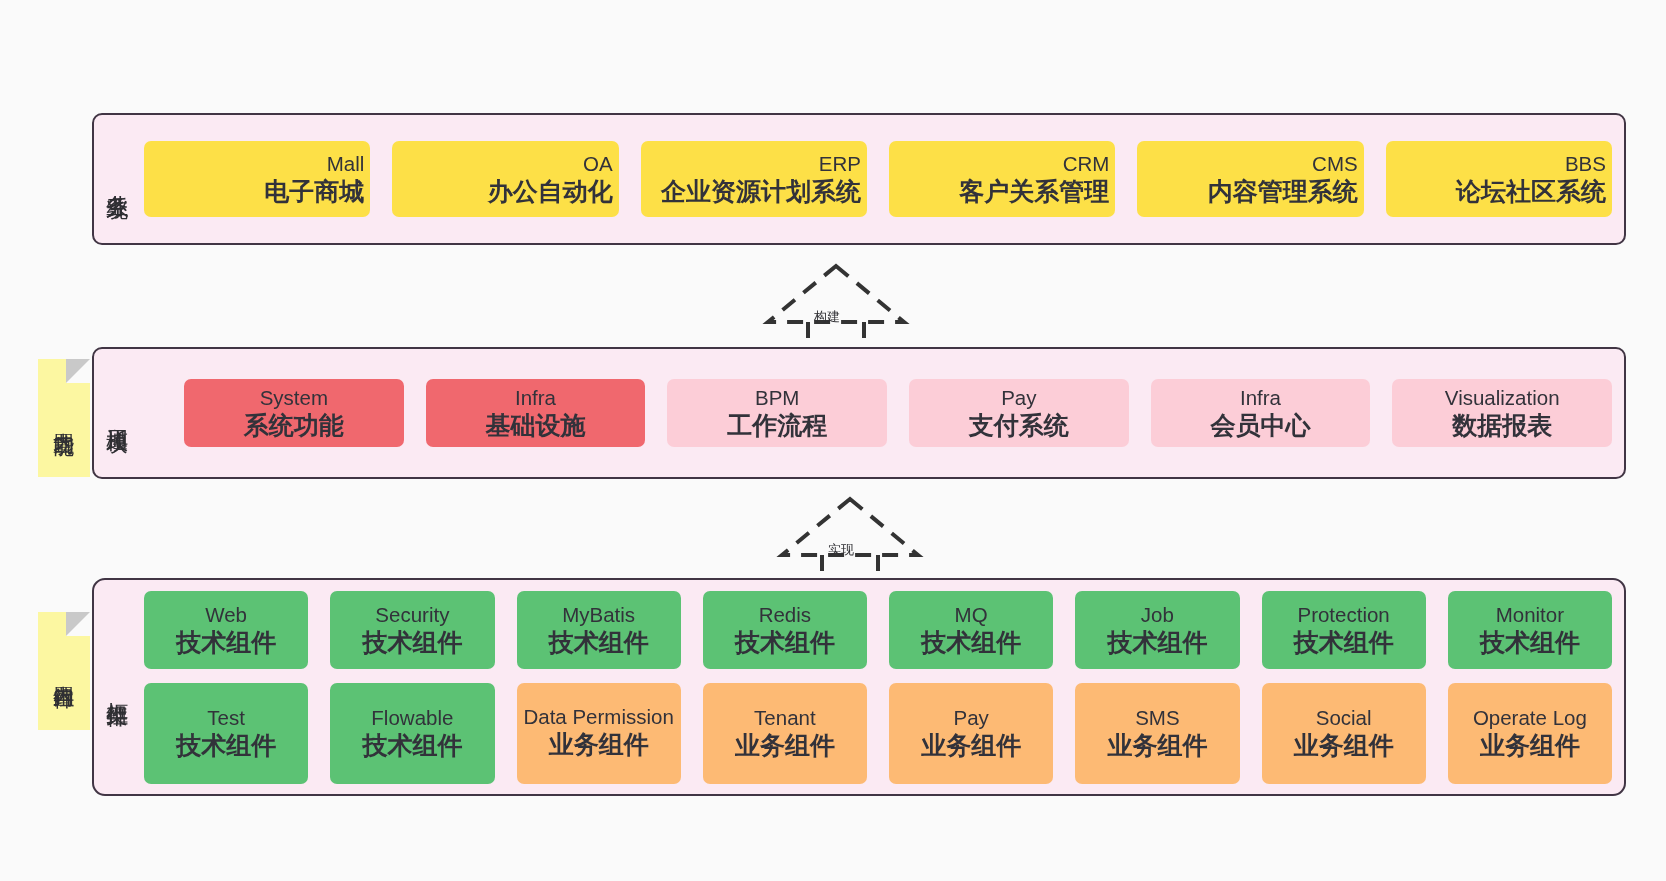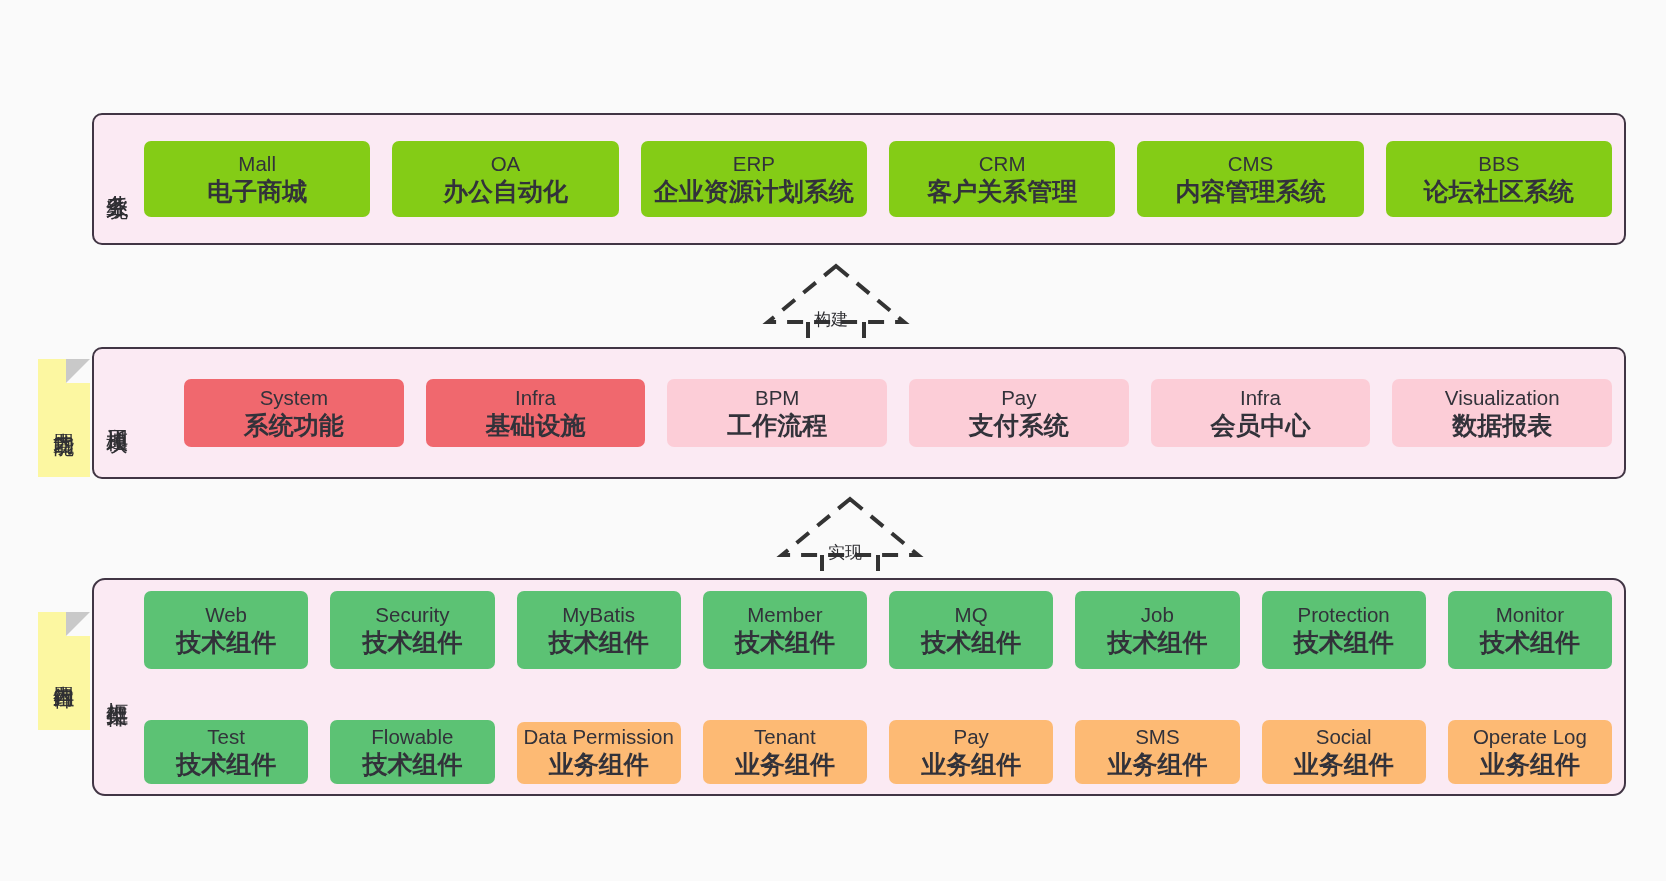--- a/index.html
+++ b/index.html
@@ -60,21 +60,21 @@
     justify-content: center;
     text-align: center;
     line-height: 1.22;
     padding: 4px 6px;
     color: #32323a;
   }
   .cell .t-en { font-size: 20.5px; }
   .cell .t-cn { font-size: 25px; font-weight: bold; }
 
   
-  .c-blue       { background: #84cc16; }
+  .c-blue       { background: #fde047; align-items: flex-end; }
   .c-red        { background: #f0686e; }
   .c-pink       { background: #fccdd7; }
   .c-green      { background: #5cc274; }
   .c-greenlight { background: #fdba74; }
 
   
   .note {
     position: absolute;
     background: #fcf7a1;
     width: 52px;
@@ -98,21 +98,21 @@
     border-style: solid;
     border-width: 0 0 24px 24px;
     border-color: transparent transparent #fafafa #c9c9c9;
   }
 
   
   .connector { position: absolute; }
   .connector svg { display: block; overflow: visible; }
   .conn-label {
     position: absolute;
-    font-size: 17px;
+    font-size: 13px;
     color: #2f2f33;
     background: transparent;
     white-space: nowrap;
     user-select: none;
   }
 </style>
 </head>
 <body>
 
 <div class="canvas">
@@ -217,41 +217,41 @@
         </div>
         <div class="cell c-green">
           <span class="t-en">Security</span>
           <span class="t-cn">技术组件</span>
         </div>
         <div class="cell c-green">
           <span class="t-en">MyBatis</span>
           <span class="t-cn">技术组件</span>
         </div>
         <div class="cell c-green">
-          <span class="t-en">Member</span>
+          <span class="t-en">Redis</span>
           <span class="t-cn">技术组件</span>
         </div>
         <div class="cell c-green">
           <span class="t-en">MQ</span>
           <span class="t-cn">技术组件</span>
         </div>
         <div class="cell c-green">
           <span class="t-en">Job</span>
           <span class="t-cn">技术组件</span>
         </div>
         <div class="cell c-green">
           <span class="t-en">Protection</span>
           <span class="t-cn">技术组件</span>
         </div>
         <div class="cell c-green">
           <span class="t-en">Monitor</span>
           <span class="t-cn">技术组件</span>
         </div>
       </div>
-      <div class="row" style="height:101px;align-items:flex-end;">
+      <div class="row" style="height:101px;">
         <div class="cell c-green">
           <span class="t-en">Test</span>
           <span class="t-cn">技术组件</span>
         </div>
         <div class="cell c-green">
           <span class="t-en">Flowable</span>
           <span class="t-cn">技术组件</span>
         </div>
         <div class="cell c-greenlight">
           <span class="t-en" style="line-height:1.1;">Data Permission</span>

